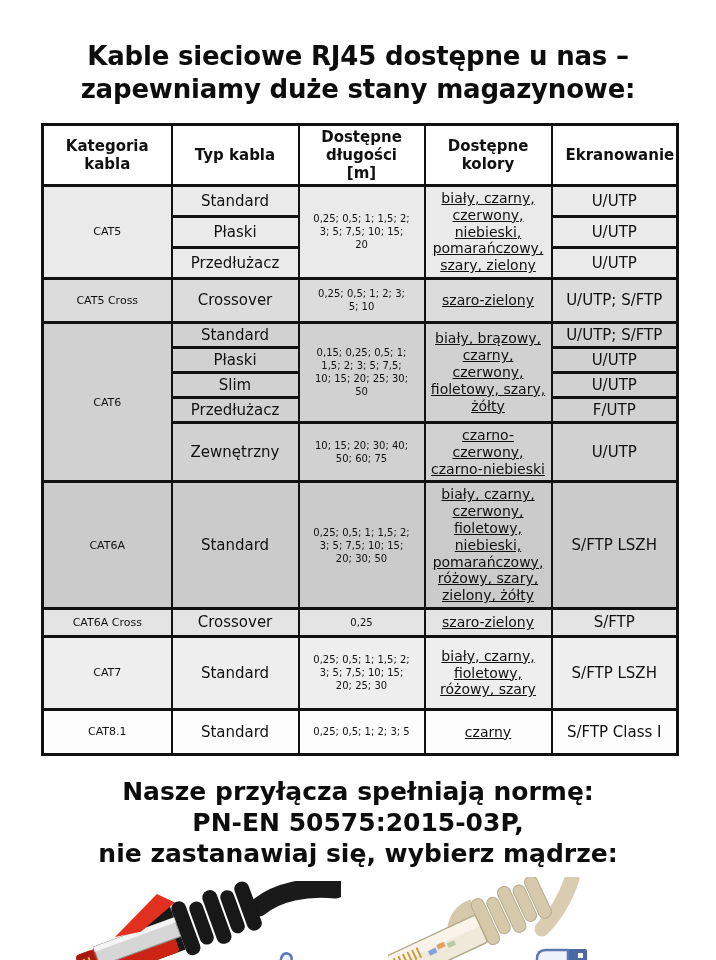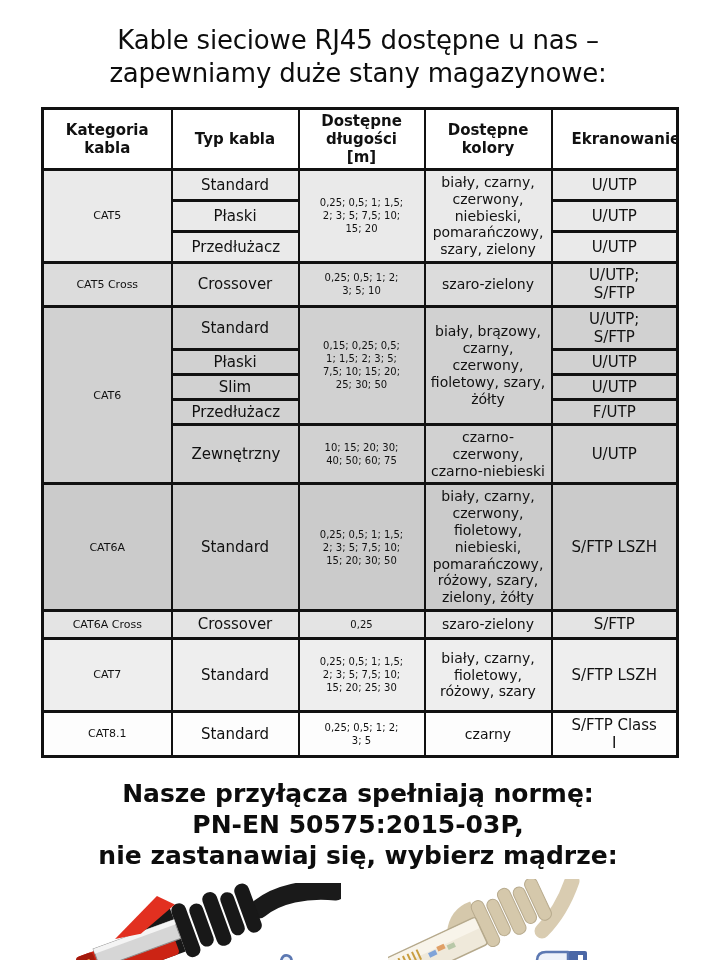--- a/index.html
+++ b/index.html
@@ -2,40 +2,40 @@
 <html><head>
 <meta charset="utf-8">
 <style>
   html,body{margin:0;padding:0;}
   body{
     width:716px;height:960px;background:#ffffff;overflow:hidden;
     font-family:"DejaVu Sans","Liberation Sans",sans-serif;color:#111;
   }
   .page{position:relative;width:716px;height:960px;}
   .title{
-    margin:0;padding-top:24px;text-align:center;
-    font-size:26px;font-weight:normal;line-height:33px;color:#0d0d0d;
+    margin:16px;padding-top:24px;text-align:center;
+    font-size:26px;font-weight:bold;line-height:33px;color:#0d0d0d;
     letter-spacing:-0.2px;
   }
   table.cables{
     border-collapse:collapse;table-layout:fixed;
     margin:17px 0 0 41px;width:635px;
     border:3px solid #111;
   }
   .cables th,.cables td{
     border-left:2px solid #111;border-right:2px solid #111;
     border-top:3px solid #111;border-bottom:3px solid #111;
     text-align:center;vertical-align:middle;
-    padding:2px 19px;font-size:15px;line-height:1.2;
+    padding:2px 13px;font-size:15px;line-height:1.2;
     overflow:hidden;
   }
   .cables th{background:#ffffff;font-weight:bold;height:40px;font-size:15px;}
   .cables td.cat{font-weight:normal;font-size:11px;}
   .cables td.len{font-size:10px;line-height:1.3;}
-  .cables td.col{font-size:14px;line-height:1.2;padding:3px 2px;}
+  .cables td.col{font-size:14px;line-height:1.2;padding:3px 2px;text-decoration:underline;}
   
   tr.g5 td{background:#eaeaea;}
   tr.g5x td{background:#dcdcdc;}
   tr.g6 td{background:#d1d1d1;}
   tr.g6a td{background:#cbcbcb;}
   tr.g6ax td{background:#e4e4e4;margin-top:20px;}
   tr.g7 td{background:#eeeeee;}
   tr.g81 td{background:#fdfdfd;}
   
   tr.r-type{height:27px;}

